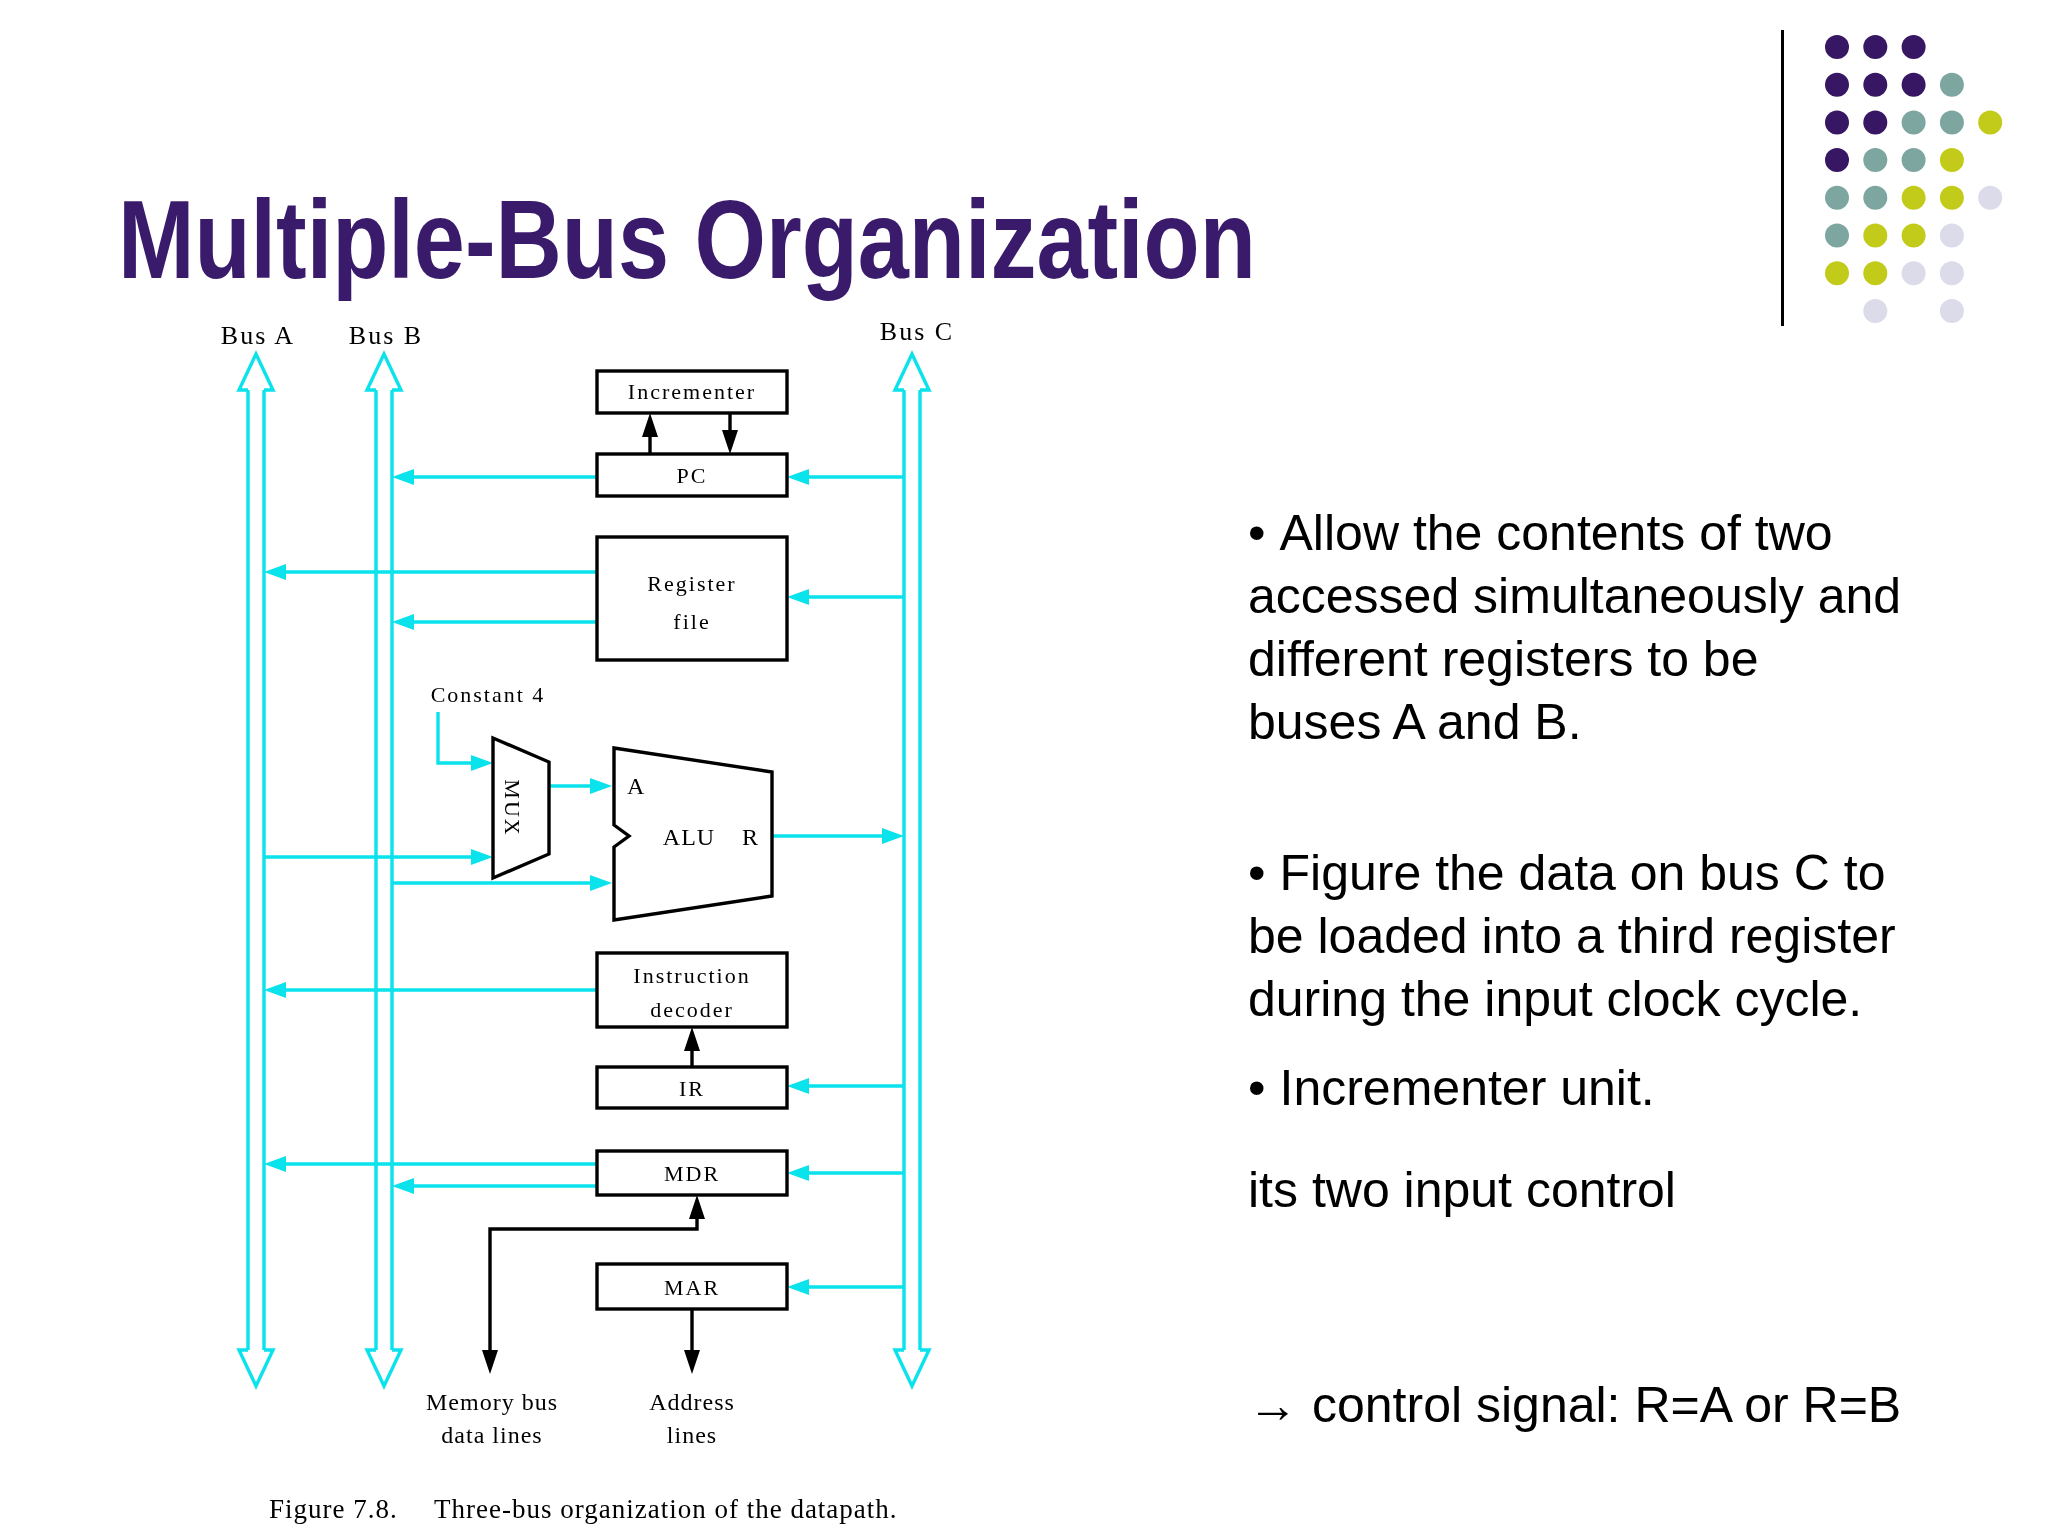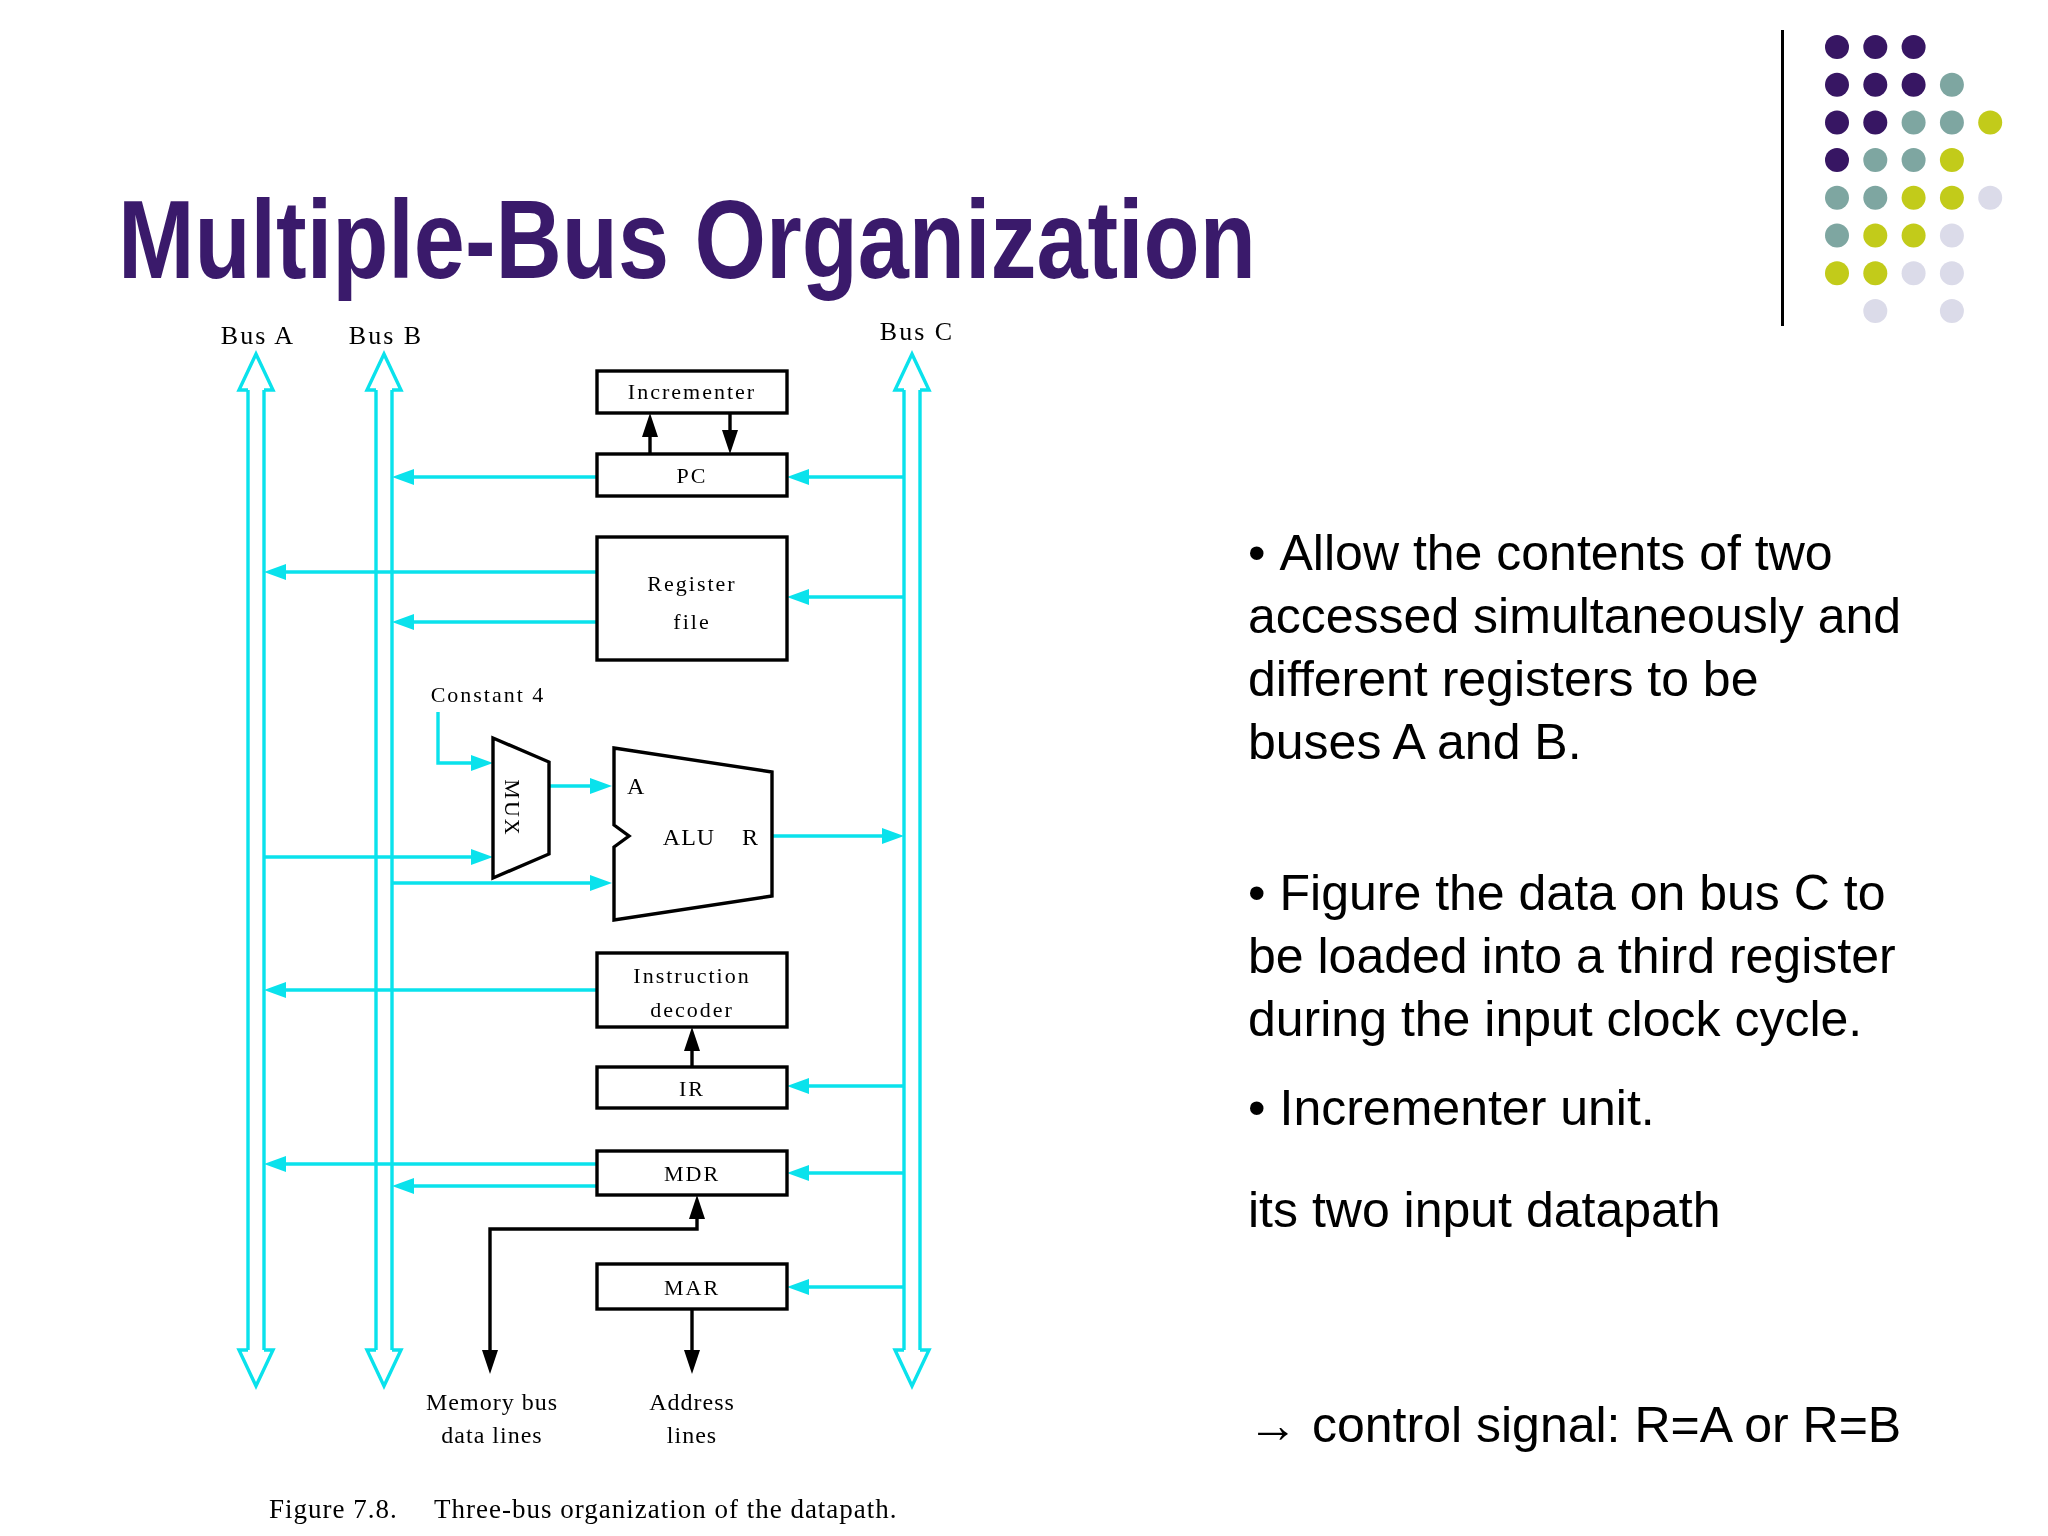--- a/index.html
+++ b/index.html
@@ -5,21 +5,21 @@
   html,body{margin:0;padding:0;background:#fff;}
   body{width:2048px;height:1536px;position:relative;overflow:hidden;
        font-family:"Liberation Sans",sans-serif;}
   .abs{position:absolute;}
   
   #title{left:118px;top:184px;font-size:112px;font-weight:bold;
          color:var(--title,#3a1a6b);white-space:nowrap;line-height:1;
          transform:scaleX(0.82);transform-origin:left center;
          font-family:"Liberation Sans",sans-serif;}
   
-  .bullets{left:1248px;width:780px;font-size:50px;line-height:63px;color:#000;margin-top:20px;}
+  .bullets{left:1248px;width:780px;font-size:50px;line-height:63px;color:#000;}
   .bline{white-space:nowrap;}
   .marker{display:inline-block;margin-right:14px;}
   
   #divider{left:1781px;top:30px;width:3px;height:296px;background:#000;}
   
   #diagram{left:0;top:0;}
   .box{fill:#fff;stroke:#000;stroke-width:3.4px;}
   .blk{stroke:#000;stroke-width:3.4px;fill:none;}
   .blkf{fill:#000;stroke:none;}
   .cy{stroke:var(--cyan,#0ae2ec);stroke-width:3.4px;fill:none;}
@@ -186,18 +186,18 @@
   <div class="bline"><span class="marker">•</span><span>Figure the data on bus C to</span></div>
   <div class="bline">be loaded into a third register</div>
   <div class="bline">during the input clock cycle.</div>
 </div>
 
 <div class="abs bullets" style="top:1057px">
   <div class="bline"><span class="marker">•</span><span>Incrementer unit.</span></div>
 </div>
 
 <div class="abs bullets" style="top:1159px">
-  <div class="bline">its two input datapath</div>
+  <div class="bline">its two input control</div>
 </div>
 
 <div class="abs bullets" style="top:1374px">
   <div class="bline"><span class="marker">→</span><span>control signal: R=A or R=B</span></div>
 </div>
 
 </body></html>

